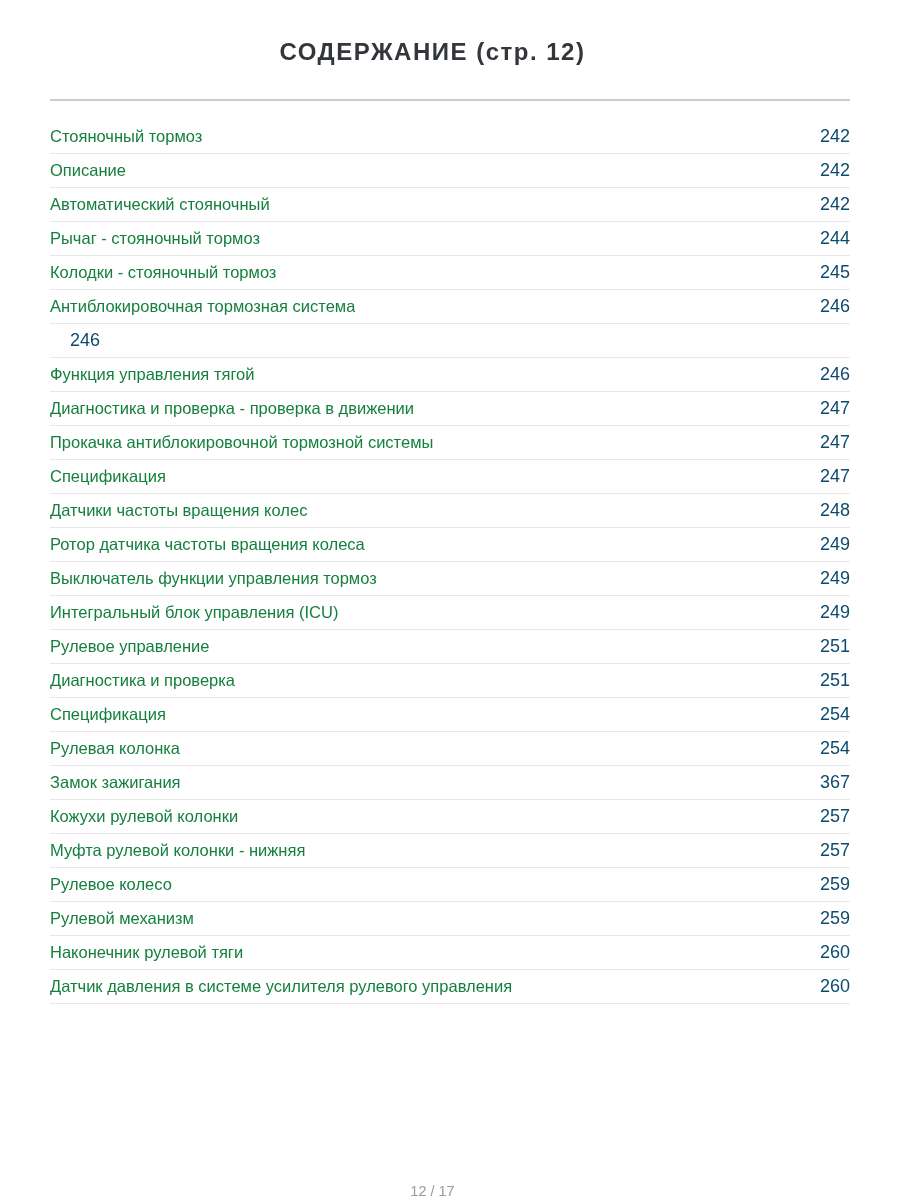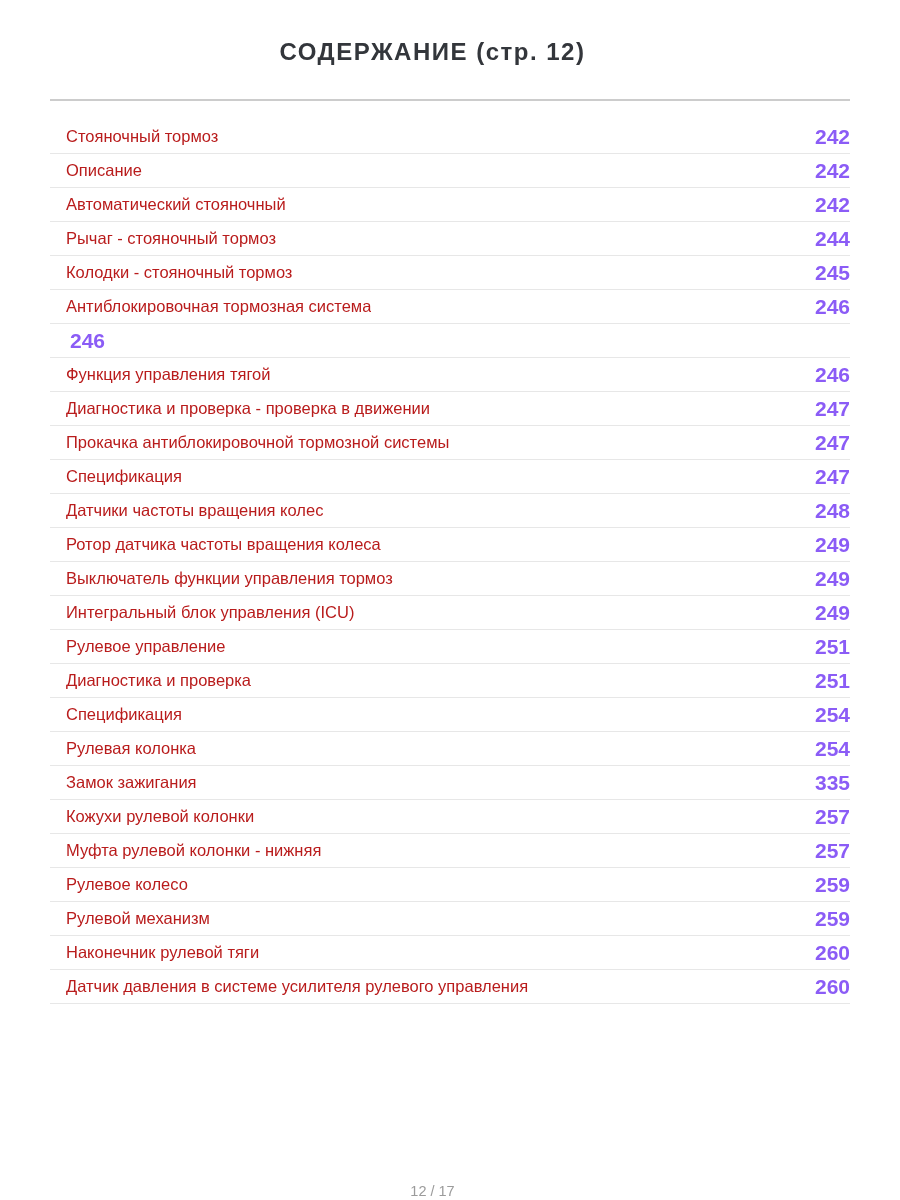--- a/index.html
+++ b/index.html
@@ -43,31 +43,29 @@
   .toc-row {
     box-sizing: border-box;
     height: 34px;
     display: flex;
     align-items: center;
     justify-content: space-between;
     border-bottom: 1px solid #e7e7e7;
   }
   .toc-label {
     font-size: 16.5px;
-    color: #b91c1c;
+    color: #15803d;
     white-space: nowrap;
     overflow: hidden;
-    margin-left: 16px;
   }
   .toc-page {
-    font-size: 21px;
-    color: #8b5cf6;
+    font-size: 18px;
+    color: #0c4a6e;
     padding-left: 20px;
     white-space: nowrap;
-    font-weight: bold;
   }
   .footer {
     position: absolute;
     top: 1183px;
     left: 0;
     width: 100%;
     text-align: center;
     font-size: 14.5px;
     color: #9b9b9b;
   }
@@ -172,21 +170,21 @@
       <span class="toc-page">254</span>
     </div>
 
     <div class="toc-row">
       <span class="toc-label">Рулевая колонка</span>
       <span class="toc-page">254</span>
     </div>
 
     <div class="toc-row">
       <span class="toc-label">Замок зажигания</span>
-      <span class="toc-page">335</span>
+      <span class="toc-page">367</span>
     </div>
 
     <div class="toc-row">
       <span class="toc-label">Кожухи рулевой колонки</span>
       <span class="toc-page">257</span>
     </div>
 
     <div class="toc-row">
       <span class="toc-label">Муфта рулевой колонки - нижняя</span>
       <span class="toc-page">257</span>

